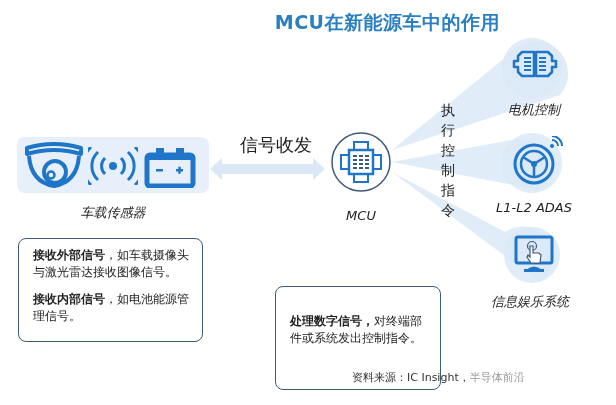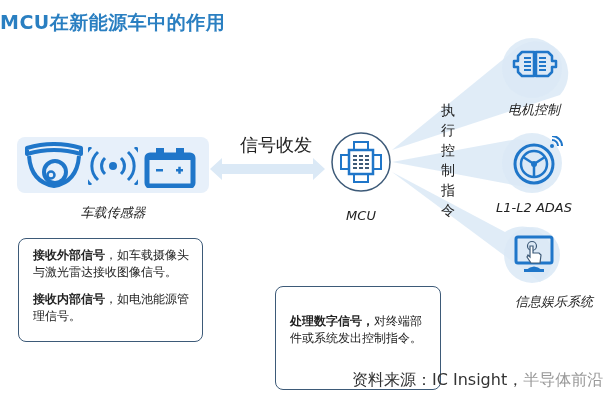--- a/index.html
+++ b/index.html
@@ -1,25 +1,25 @@
 <!DOCTYPE html>
 <html><head>
   <meta charset="utf-8">
   <style>
     html, body { margin: 0; padding: 0; background: #ffffff; }
     body { width: 616px; height: 405px; position: relative; overflow: hidden;
       font-family: "DejaVu Sans", "Liberation Sans", sans-serif; color: #222; }
     .abs { position: absolute; }
-    .title { left: 0; width: 500px; top: 10px; text-align: left; font-size: 19px; font-weight: bold; color: #2a7fc1; letter-spacing: 0.5px; }
+    .title { left: 0; width: 500px; top: 10px; text-align: right; font-size: 19px; font-weight: bold; color: #2a7fc1; letter-spacing: 0.5px; }
     .sensor-panel { left: 17px; top: 137px; width: 192px; height: 56px; background: #e7f0fa; border-radius: 8px; }
     .label { font-size: 13px; color: #222; text-align: center; font-style: italic; }
     .desc-box { border: 1.5px solid #3d5a78; border-radius: 8px; background: #fff; font-size: 12px; line-height: 17px; color: #222; box-sizing: border-box; }
     .desc-box b { font-weight: bold; }
     .vert { font-size: 14px; line-height: 20px; width: 16px; text-align: center; color: #222; }
-    .source { font-size: 16px; color: #333; }
+    .source { font-size: 11px; color: #333; }
     svg { display: block; }
   </style>
 </head>
 <body>
 
 <div class="abs title">MCU在新能源车中的作用</div>
 
 <svg class="abs" style="left:0;top:0;" width="616" height="405">
   <path d="M392 150 L512 52 A30 30 0 0 1 560 95 Z" fill="#dbe9f6" opacity="0.85"></path>
   <path d="M392 162 L512 140 A30 30 0 0 1 540 190 Z" fill="#dbe9f6" opacity="0.85"></path>
@@ -129,21 +129,21 @@
 </svg>
 <div class="abs label" style="left:484px;top:200px;width:100px;">L1-L2 ADAS</div>
 
 <svg class="abs" style="left:514px;top:235px;" width="40" height="38" viewBox="0 0 40 38">
   <rect x="2" y="2" width="36" height="26" rx="2" fill="none" stroke="#1f76c9" stroke-width="3"></rect>
   <path d="M12 35 Q20 28 28 35 Z" fill="#1f76c9"></path>
   <rect x="10" y="34" width="20" height="3" fill="#1f76c9"></rect>
   <circle cx="18" cy="11" r="4.5" fill="none" stroke="#3d5a78" stroke-width="1.2"></circle>
   <path d="M16 11 L16 22 L14 20 L13 22 L17 28 L26 28 L27 20 L25 18 L19 18 L19 11 Z" fill="#fff" stroke="#3d5a78" stroke-width="1.2"></path>
 </svg>
-<div class="abs label" style="left:504px;top:293px;width:100px;">信息娱乐系统</div>
+<div class="abs label" style="left:480px;top:293px;width:100px;">信息娱乐系统</div>
 
 <div class="abs desc-box" style="left:18px;top:238px;width:185px;height:104px;padding:8px 10px 0 14px;">
   <div><b>接收外部信号</b><span>，如车载摄像头与激光雷达接收图像信号。</span></div>
   <div style="height:10px;"></div>
   <div><b>接收内部信号</b><span>，如电池能源管理信号。</span></div>
 </div>
 
 <div class="abs desc-box" style="left:275px;top:238px;width:166px;height:104px;padding:26px 12px 0 14px;margin-top:48px;">
   <div><b>处理数字信号，</b><span>对终端部件或系统发出控制指令。</span></div>
 </div>

